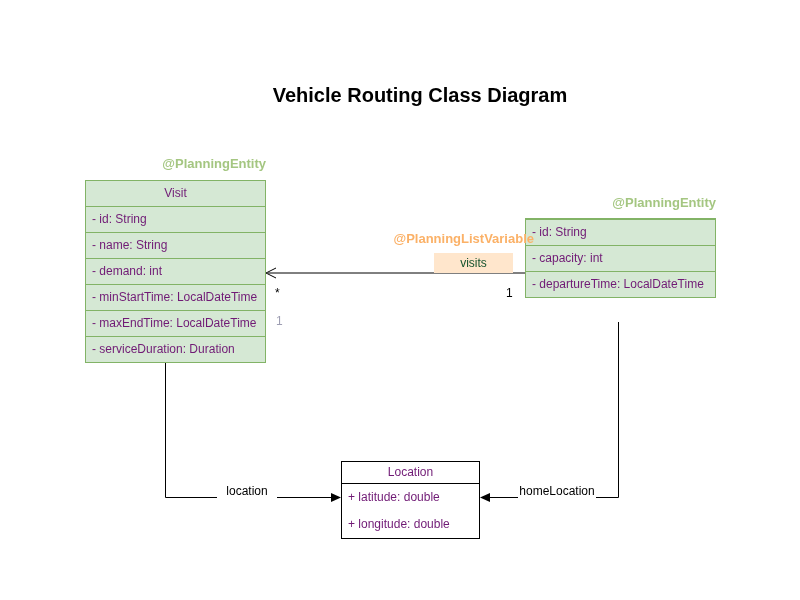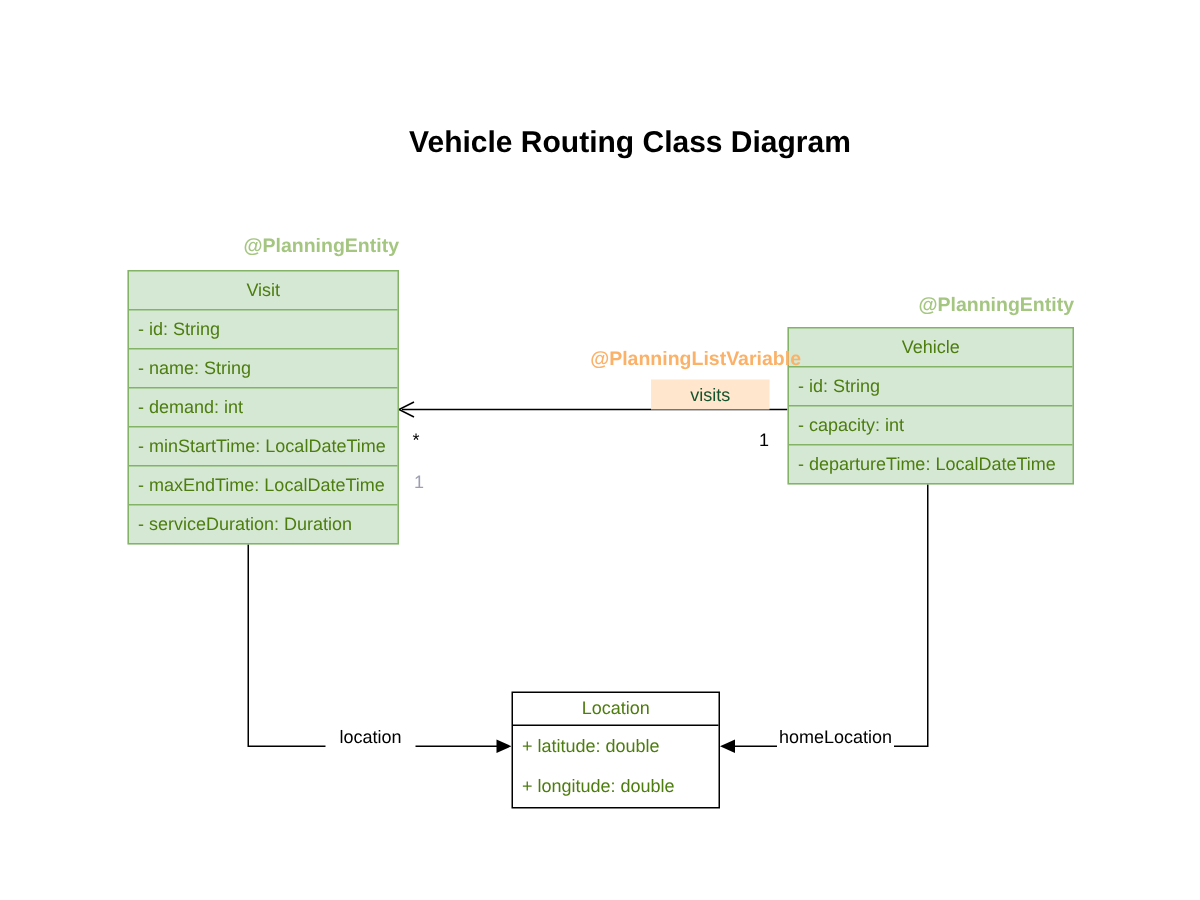--- a/index.html
+++ b/index.html
@@ -6,21 +6,21 @@
   .canvas {
     position:relative; width:800px; height:600px; background:#ffffff;
     font-family:"Liberation Sans","DejaVu Sans",sans-serif; overflow:hidden;
   }
   .diagram-title {
     position:absolute; left:0; top:84px; width:792px; text-align:center;
     font-size:20px; font-weight:bold; color:#000;padding-left:24px;
   }
   .edges { position:absolute; left:0; top:0; width:800px; height:600px; }
   .uml-class {
-    position:absolute; box-sizing:border-box; font-size:12px; color:#4d7c0f;
+    position:absolute; box-sizing:border-box; font-size:12px; color:#701a75;
     background:var(--class-fill,#d5e8d4); border:1px solid var(--class-border,#82b366);
   }
   .uml-class .hdr { height:25px; line-height:25px; text-align:center; }
   .uml-class .row {
     height:25px; line-height:25px; border-top:1px solid var(--class-border,#82b366);
     padding:0 0 0 6px; white-space:nowrap; overflow:hidden;
   }
   .uml-class.plain { background:#ffffff; border-color:#000000; }
   .uml-class.plain .hdr { height:21px; line-height:21px; }
   .uml-class.plain .row { border-top:none; height:27px; line-height:27px; }
@@ -68,21 +68,20 @@
     <div class="row">- id: String</div>
     <div class="row">- name: String</div>
     <div class="row">- demand: int</div>
     <div class="row">- minStartTime: LocalDateTime</div>
     <div class="row">- maxEndTime: LocalDateTime</div>
     <div class="row">- serviceDuration: Duration</div>
   </div>
 
   <div class="annotation ann-green" style="left:525px; top:195px; width:191px;">@PlanningEntity</div>
   <div class="uml-class" style="left:525px; top:218px; width:191px;">
-    <div class="hdr">Vehicle</div>
     <div class="row">- id: String</div>
     <div class="row">- capacity: int</div>
     <div class="row">- departureTime: LocalDateTime</div>
   </div>
 
   <div class="uml-class plain" style="left:341px; top:461px; width:139px;">
     <div class="hdr">Location</div>
     <div class="row first">+ latitude: double</div>
     <div class="row">+ longitude: double</div>
   </div>

